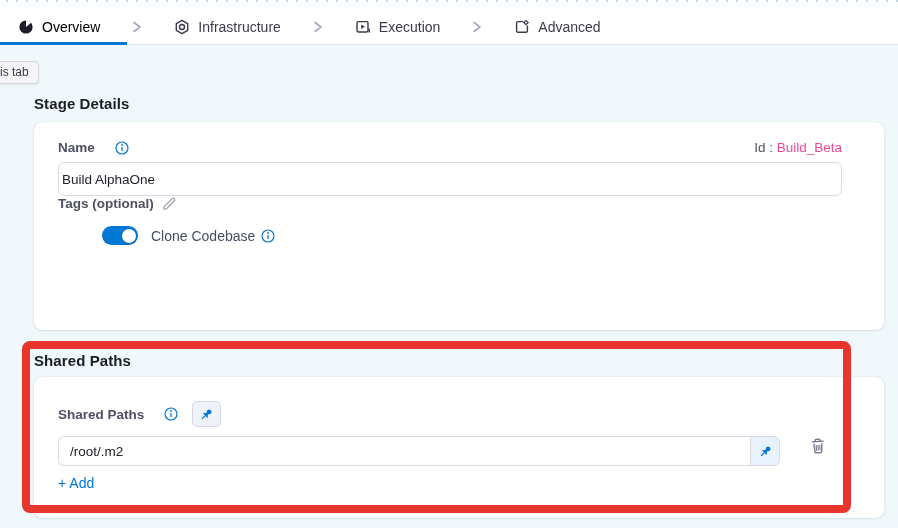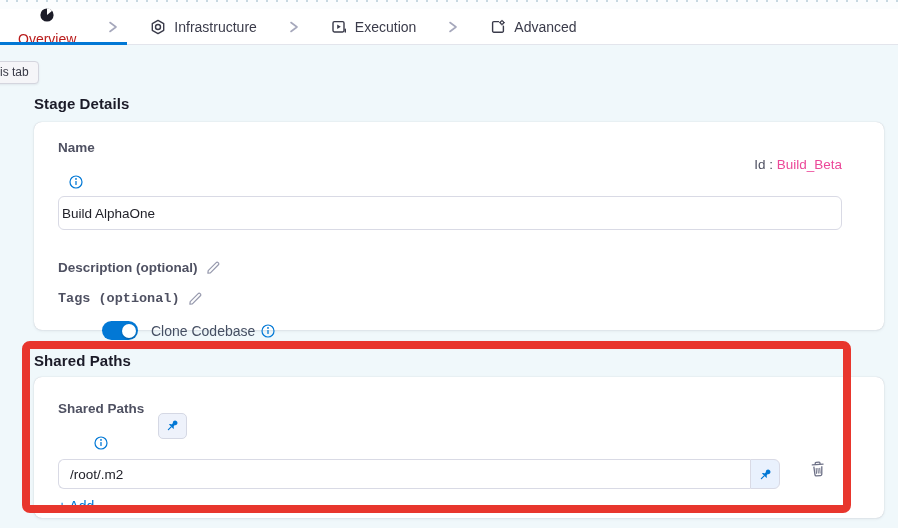--- a/index.html
+++ b/index.html
@@ -23,21 +23,21 @@
 
   
   .tabbar {
     position: absolute; top: 9px; left: 0; width: 898px; height: 36px;
     background: #ffffff;
     border-bottom: 1px solid #e3e5ec;
     display: flex; align-items: center;
     gap: 32px; padding-left: 18px;
   }
   .tab { display: flex; align-items: center; gap: 8px; font-size: 14px; color: #3a3b4a; cursor: pointer; white-space: nowrap; }
-  .tab.active { color: #b91c1c; flex-direction: column; }
+  .tab.active { color: #000000; }
   .tab .ticon { display: inline-flex; width: 16px; height: 16px; }
   .chevron-sep { display: inline-flex; width: 10px; height: 12px; }
   .tab-underline {
     position: absolute; left: 0; bottom: -1px; width: 127px; height: 3px;
     background: #0278d5;
   }
 
   
   .tooltip {
     position: absolute; top: 61px; left: -14px;
@@ -55,21 +55,21 @@
   .st-2 { top: 352px; }
 
   .card {
     position: absolute; left: 34px; width: 850px;
     background: #ffffff; border-radius: 8px;
     box-shadow: 0 0 1px rgba(40,41,61,.25), 0 1px 3px rgba(96,97,112,.12);
   }
   .card-1 { top: 122px; height: 208px; padding: 18px 42px 0 24px; }
   .card-2 { top: 377px; height: 141px; padding: 24px 24px 0 24px; }
 
-  .form-label { font-size: 13.5px; font-weight: 700; color: #4f5162; display: inline-flex; align-items: center; gap: 20px; flex-direction: column; }
+  .form-label { font-size: 13.5px; font-weight: 700; color: #4f5162; display: inline-flex; align-items: center; gap: 20px; }
   .info-icon { display: inline-flex; width: 14px; height: 14px; cursor: pointer; }
 
   .name-header { display: flex; align-items: center; justify-content: space-between; }
   .id-text { font-size: 13.5px; color: #4f5162; font-weight: 400; }
   .id-link { color: #ec4899; cursor: pointer; text-decoration: none; }
 
   .text-input {
     width: 100%; height: 34px; margin-top: 7px;
     border: 1px solid #d9dae5; border-radius: 6px;
     padding: 0 3px; font-size: 13.5px; color: #22222a;
@@ -205,28 +205,20 @@
           </svg>
       </span>
     </span>
     <span class="id-text">
       <span>Id :</span>
       <a class="id-link">Build_Beta</a>
     </span>
   </div>
   <input class="text-input" type="text" value="Build AlphaOne" style="">
 
-  <div class="edit-row mt">
-    <span class="form-label">Description (optional)</span>
-    <span class="pencil-btn">
-      <svg viewBox="0 0 15 15">
-          <path d="M2.2 10.6 L10.2 2.6 a1.3 1.3 0 0 1 1.85 0 l0.35 0.35 a1.3 1.3 0 0 1 0 1.85 L4.4 12.8 L1.9 13.1 Z" fill="none" stroke="#9699ad" stroke-width="1.2" stroke-linejoin="round"></path>
-        </svg>
-    </span>
-  </div>
   <div class="edit-row">
     <span class="form-label">Tags (optional)</span>
     <span class="pencil-btn">
       <svg viewBox="0 0 15 15">
           <path d="M2.2 10.6 L10.2 2.6 a1.3 1.3 0 0 1 1.85 0 l0.35 0.35 a1.3 1.3 0 0 1 0 1.85 L4.4 12.8 L1.9 13.1 Z" fill="none" stroke="#9699ad" stroke-width="1.2" stroke-linejoin="round"></path>
         </svg>
     </span>
   </div>
   <div class="toggle-row">
     <span class="toggle">

